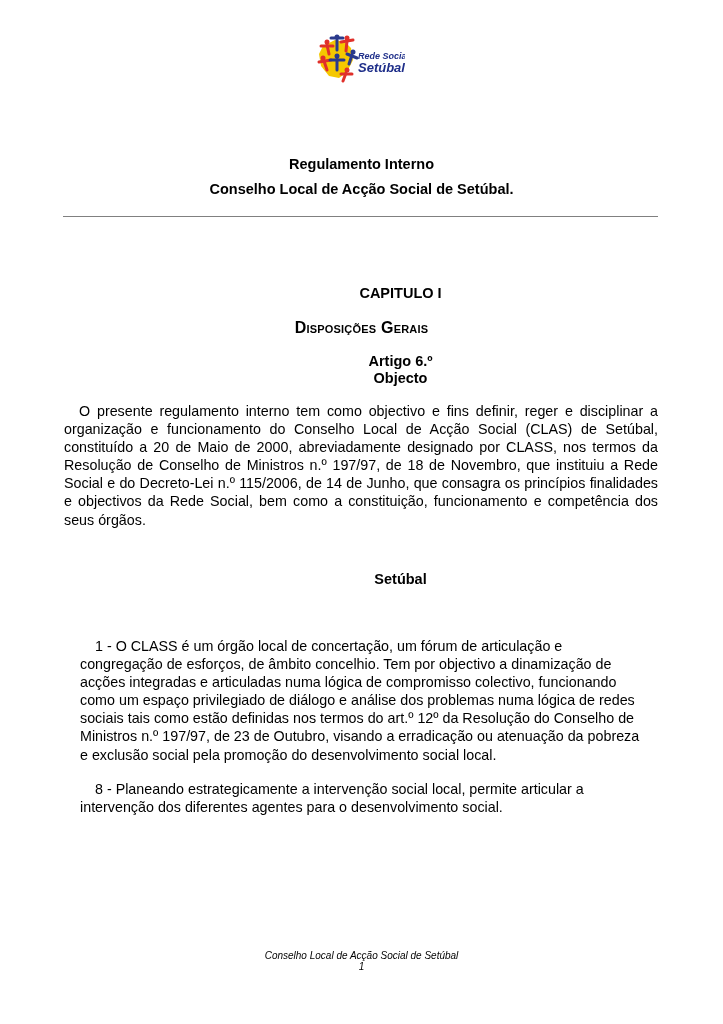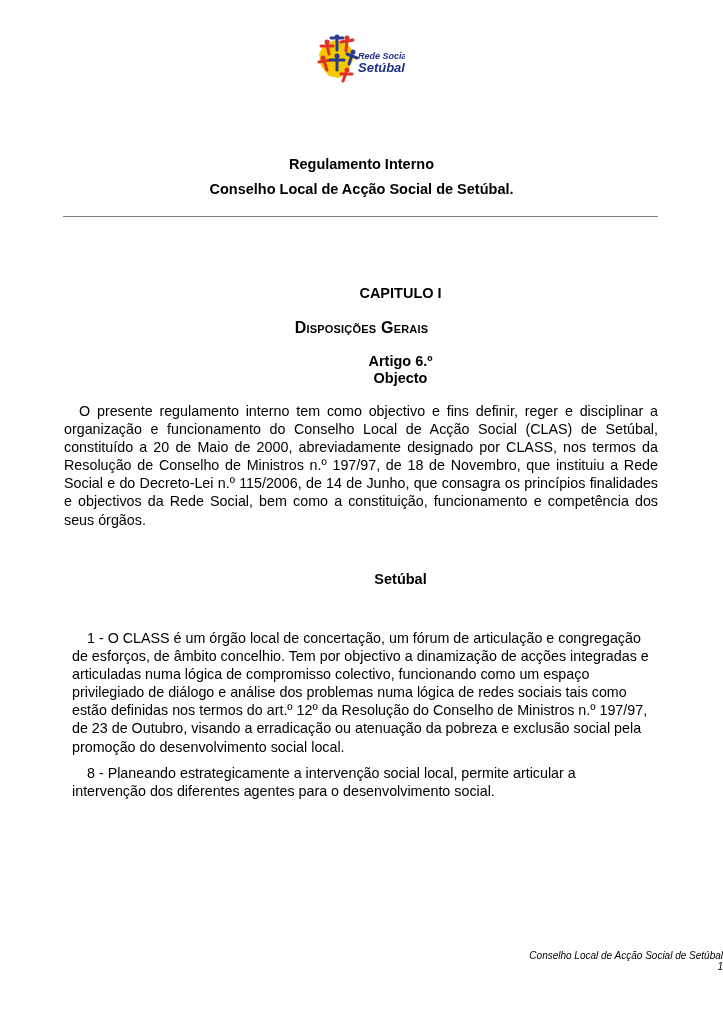--- a/index.html
+++ b/index.html
@@ -82,29 +82,29 @@
     .para-1 {
       top: 402px;
       text-align: justify;
       text-indent: 15px;
     }
     .para-2 {
       top: 621px;
       text-align: left;
     }
     .para-2 p {
-      margin: 8px;
+      margin: 16px;
       text-indent: 15px;
     }
     .footer {
       position: absolute;
       left: 0;
       width: 723px;
       top: 950px;
-      text-align: right;
+      text-align: center;
       font-style: italic;
       font-size: 10px;
       line-height: 11px;
       color: #000;
     }
   </style>
 </head>
 <body>
 
 <div class="page">

